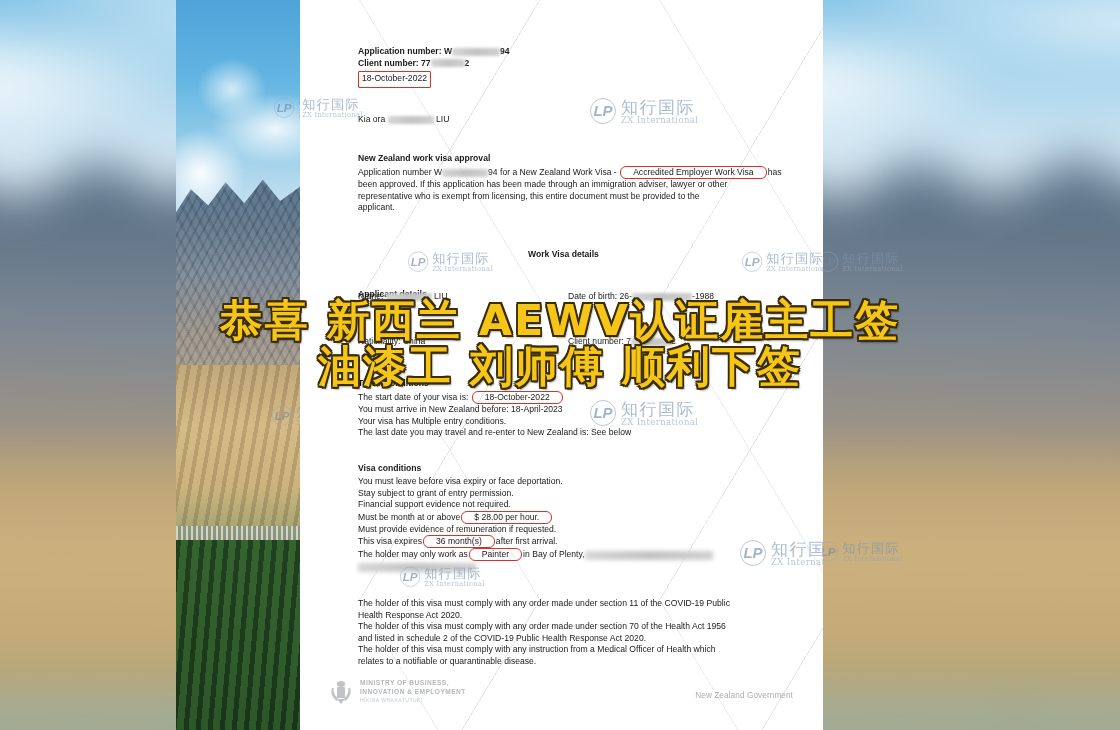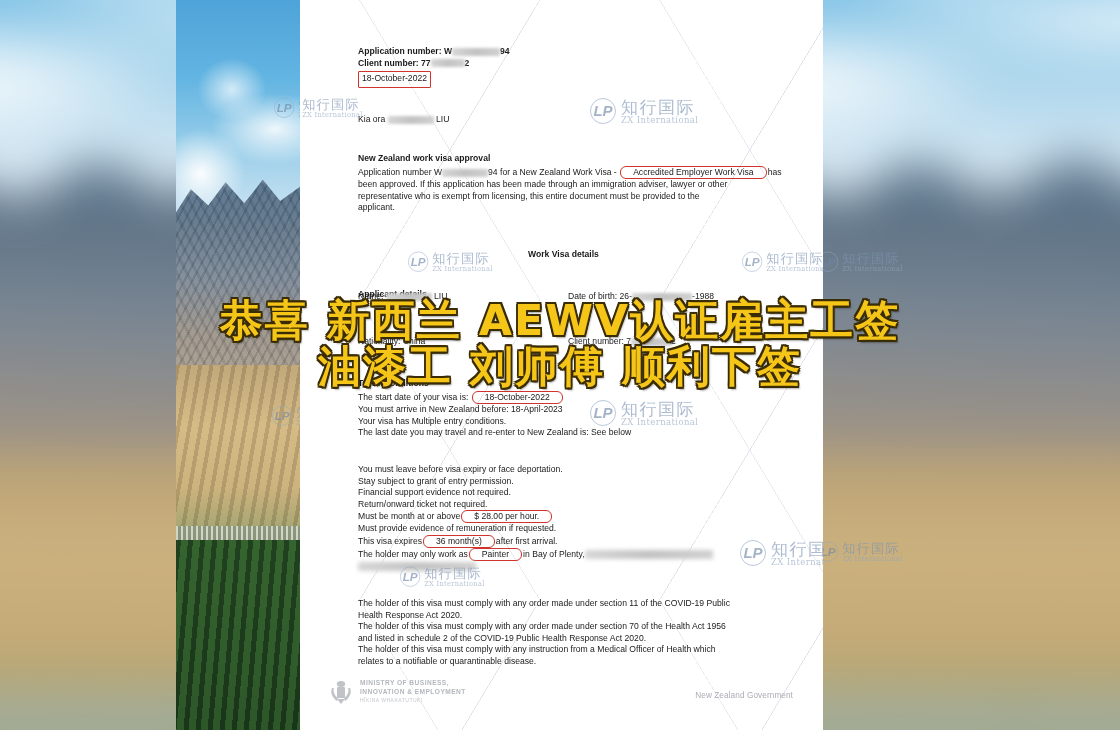--- a/index.html
+++ b/index.html
@@ -319,24 +319,24 @@
       <div class="ln">The last date you may travel and re-enter to New Zealand is: See below</div>
     </div>
 
     <div class="wm" style="left:290px; top:398px;">
       <div class="lp"><span>LP</span></div>
       <div class="cn">知行国际</div>
       <div class="en">ZX International</div>
     </div>
 
     <div class="blk" style="left:58px; top:462px; width:430px;">
+      <div class="hdr">Visa conditions</div>
       <div class="ln" style="margin-top:2px;">You must leave before visa expiry or face deportation.</div>
       <div class="ln">Stay subject to grant of entry permission.</div>
       <div class="ln">Financial support evidence not required.</div>
-      <div class="ln">Return/onward ticket not required.</div>
       <div class="ln">
         <span>Must be month at or above</span><span class="redbox">$ 28.00 per hour.</span>
       </div>
       <div class="ln">Must provide evidence of remuneration if requested.</div>
       <div class="ln">
         <span>This visa expires</span><span class="redbox">36 month(s)</span><span>after first arrival.</span>
       </div>
       <div class="ln">
         <span>The holder may only work as</span><span class="redbox">Painter</span><span>in Bay of Plenty,</span><span class="redact redact-lg" style="width:128px;"></span>
       </div>

